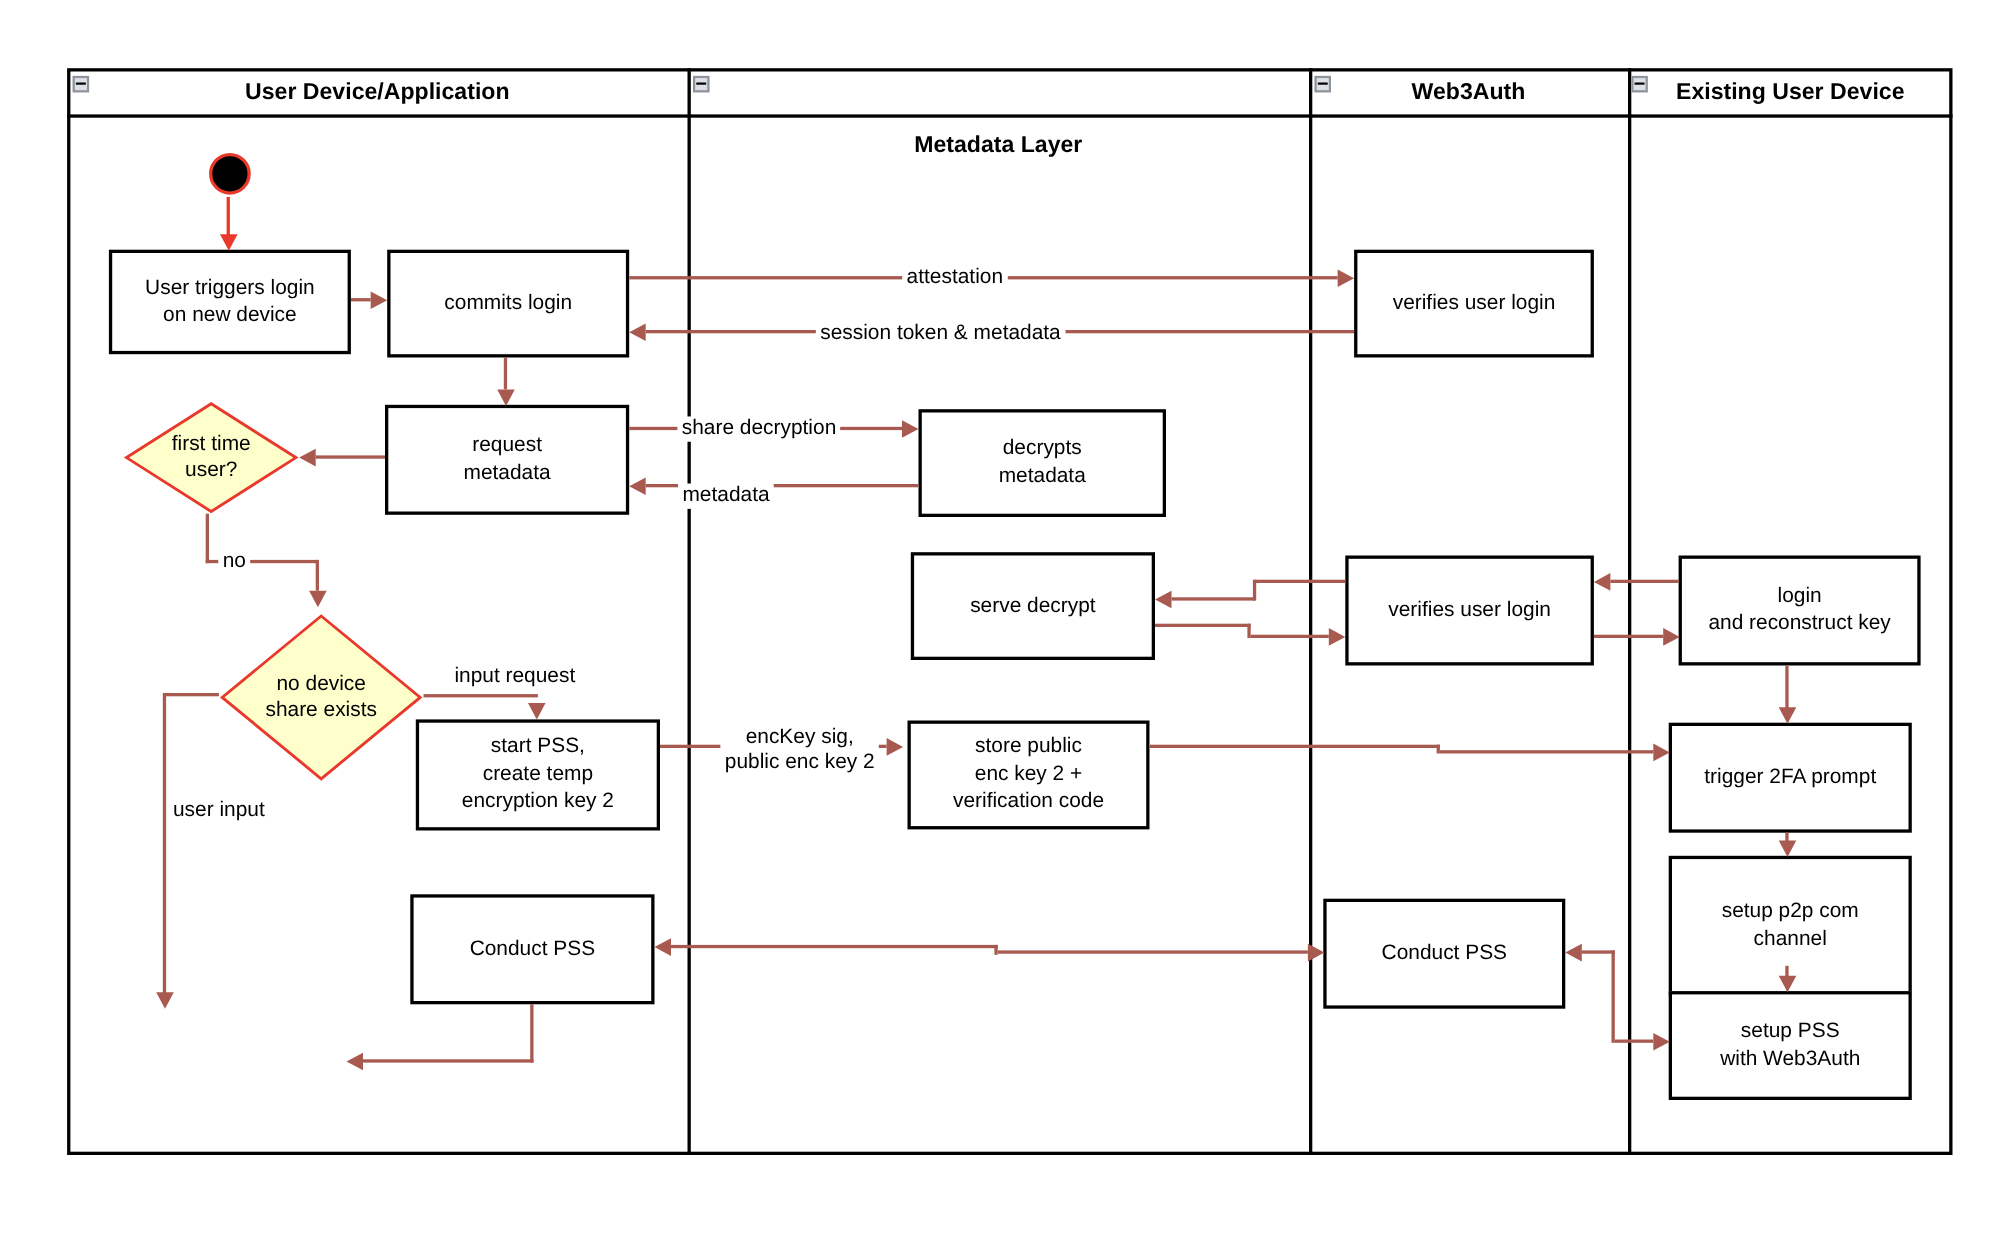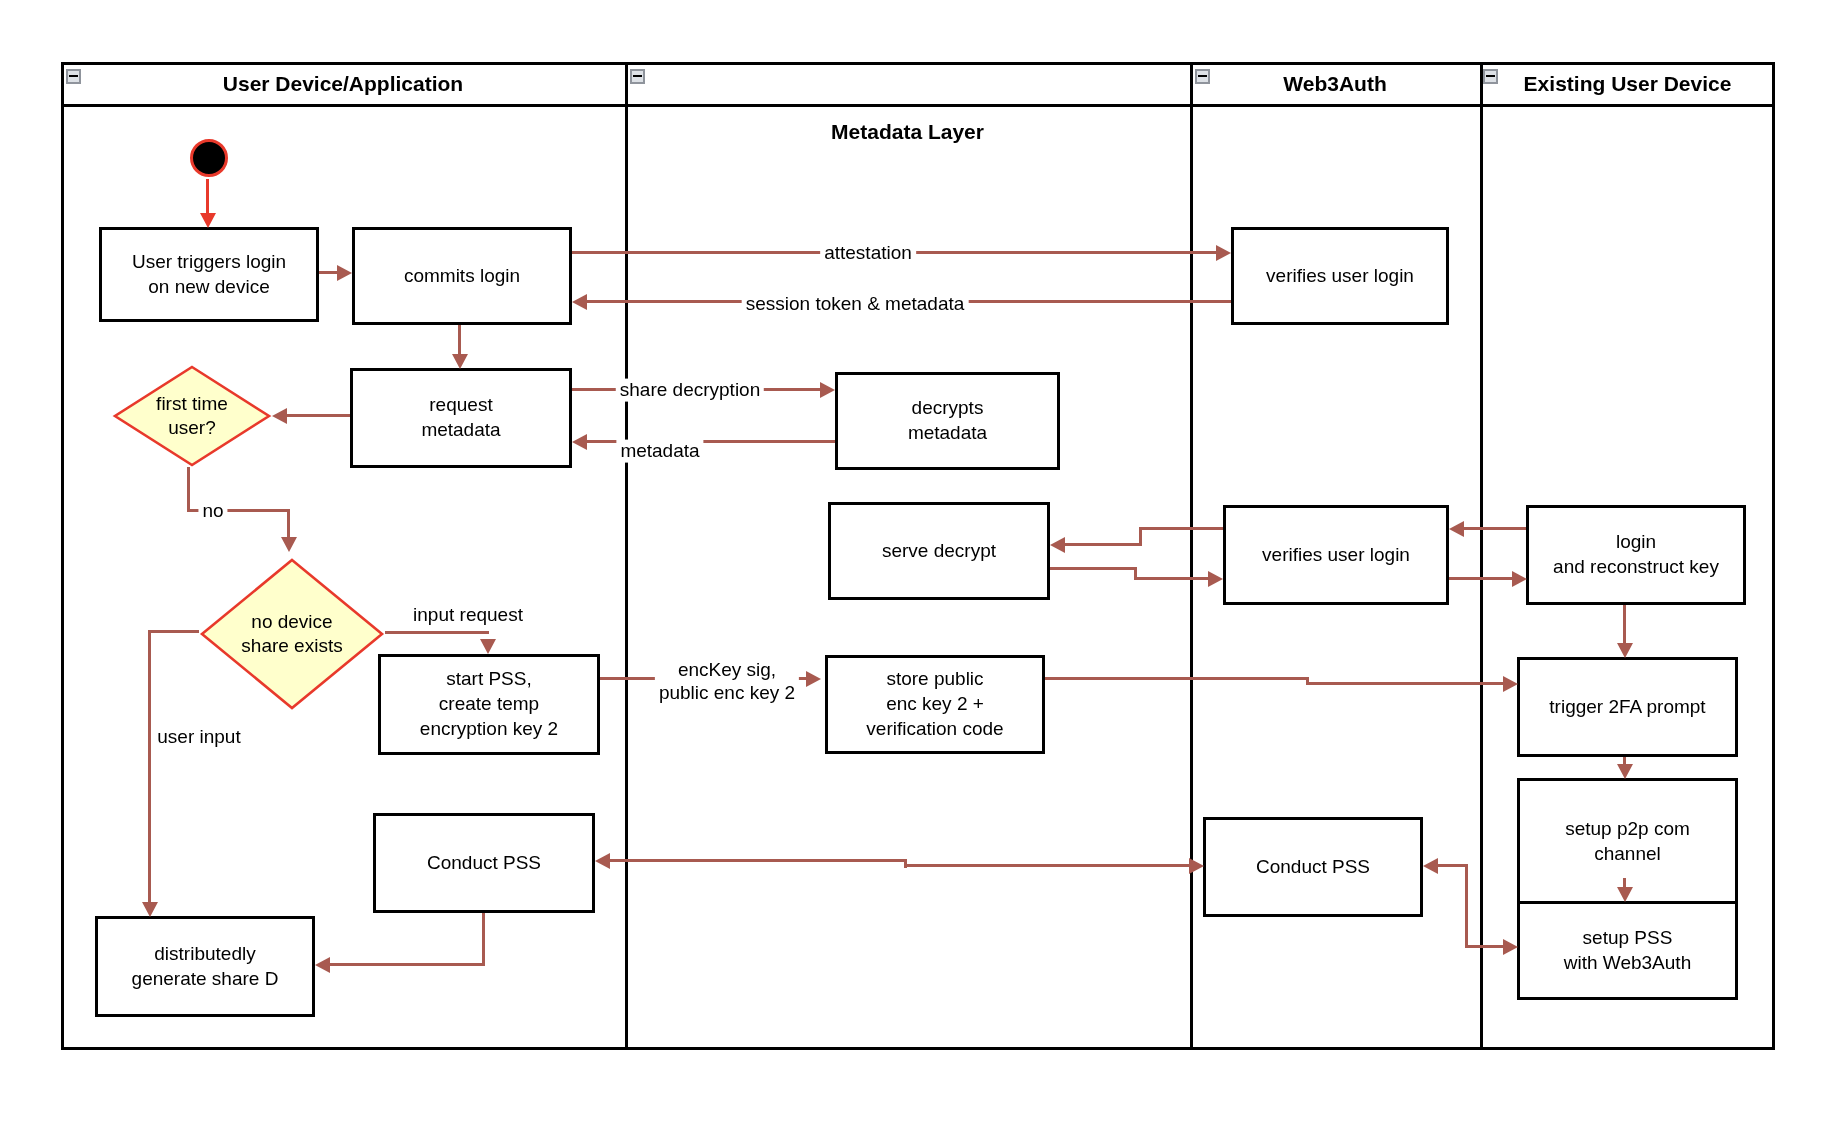--- a/index.html
+++ b/index.html
@@ -70,22 +70,20 @@
 
   <div class="node" style="left:99px;top:227px;width:220px;height:95px;">User triggers login
 on new device</div>
   <div class="node" style="left:352px;top:227px;width:220px;height:98px;">commits login</div>
   <div class="node" style="left:350px;top:368px;width:222px;height:100px;">request
 metadata</div>
   <div class="node" style="left:378px;top:654px;width:222px;height:101px;">start PSS,
 create temp
 encryption key 2</div>
   <div class="node" style="left:373px;top:813px;width:222px;height:100px;">Conduct PSS</div>
-  <div class="node" style="left:95px;top:916px;width:220px;height:101px;">distributedly
-generate share D</div>
 
   <div class="dwrap" style="left:199px;top:558px;width:186px;height:152px;">
     <svg width="186" height="152" viewBox="0 0 186 152">
       <polygon points="93,2 183,76 93,150 3,76"></polygon>
     </svg>
     <div class="dtext">no device
 share exists</div>
   </div>
   <div class="dwrap" style="left:112px;top:365px;width:160px;height:102px;">
     <svg width="160" height="102" viewBox="0 0 160 102">

